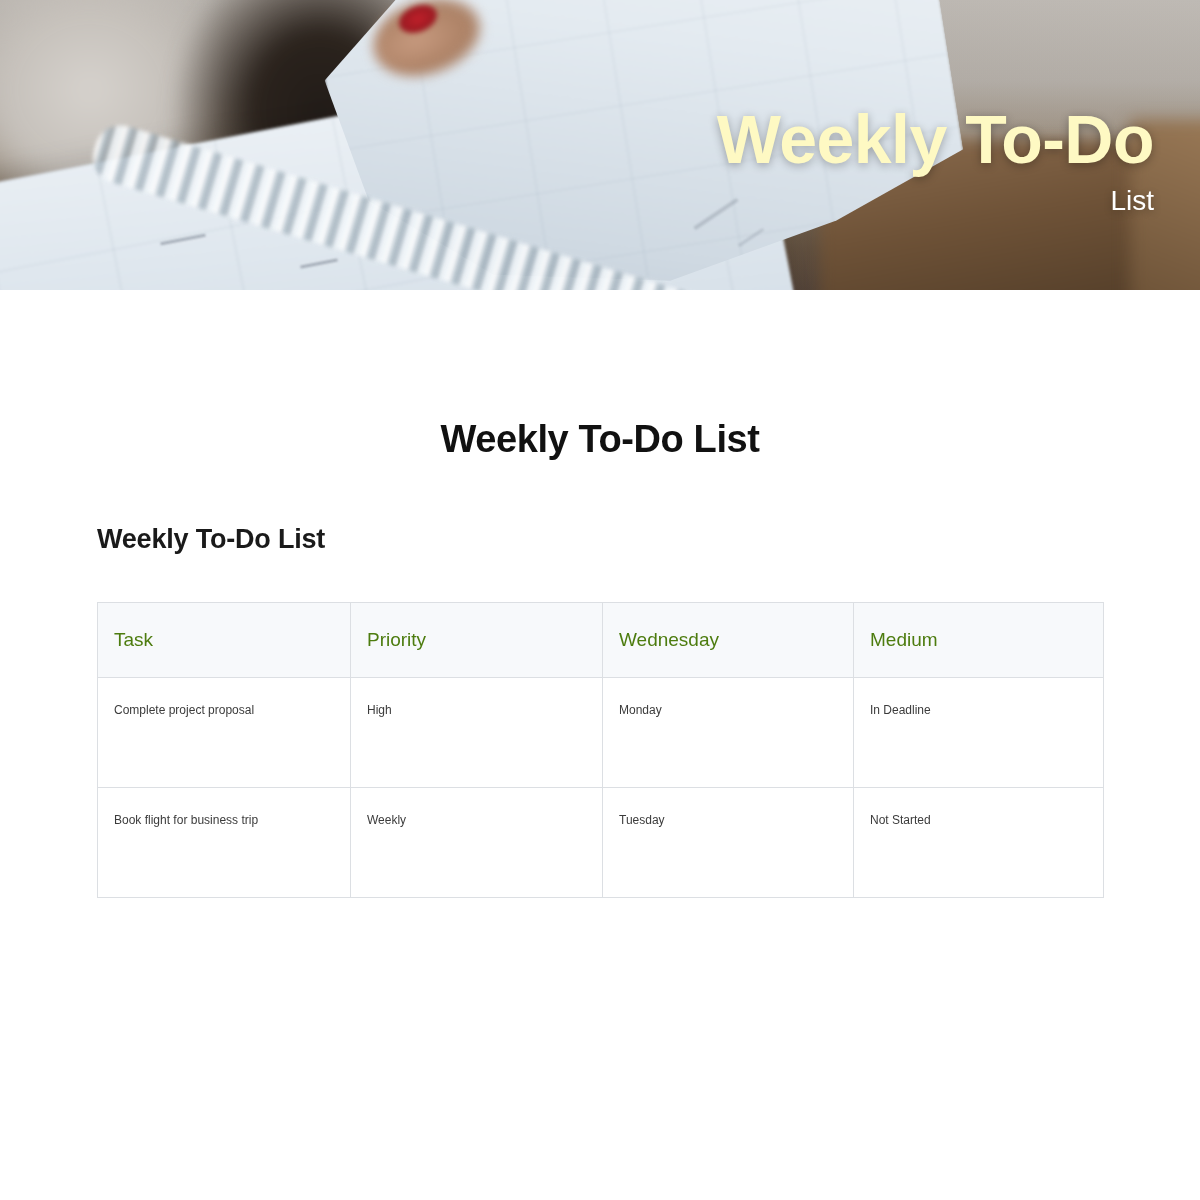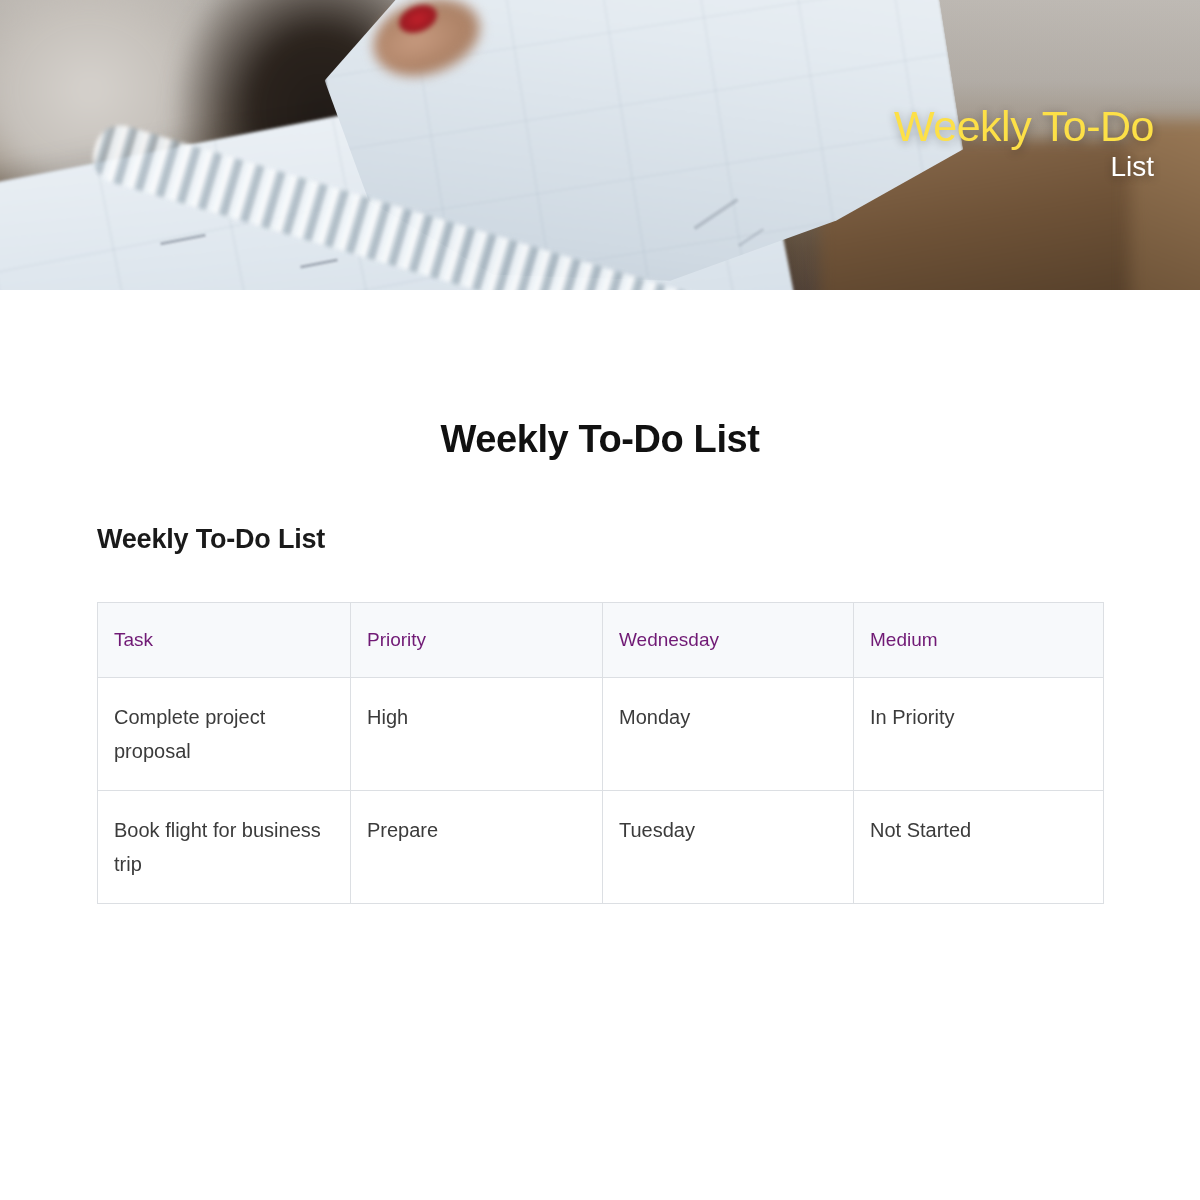--- a/index.html
+++ b/index.html
@@ -191,34 +191,34 @@
 
   
   .hero-titlewrap {
     position: absolute;
     right: 46px;
     top: 104px;
     text-align: right;
     z-index: 10;
   }
   .hero-title {
-    font-size: 43px;
-    font-weight: 400;
-    color: #fde047;
+    font-size: 68px;
+    font-weight: 700;
+    color: #fef9c3;
     letter-spacing: -0.5px;
     line-height: 1.05;
     text-shadow: 0 2px 10px rgba(0,0,0,0.30);
     white-space: nowrap;
   }
   .hero-subtitle {
     font-size: 28px;
     font-weight: 400;
     color: #ffffff;
     line-height: 1.3;
-    margin-top: 0;
+    margin-top: 8px;
     text-shadow: 0 2px 8px rgba(0,0,0,0.30);
   }
 
   
   .content {
     position: relative;
     padding: 0 97px;
   }
 
   .doc-title {
@@ -258,30 +258,30 @@
   table.todo th,
   table.todo td {
     border: 1px solid #dcdfe3;
     vertical-align: top;
     text-align: left;
     padding: 22px 16px 22px 16px;
     font-weight: 400;
   }
   table.todo thead th {
     background: #f7f9fb;
-    color: #701a75;
+    color: #4d7c0f;
     font-size: 19px;
     padding-top: 26px;
     padding-bottom: 26px;
     height: 72px;
   }
   table.todo tbody td {
     background: #ffffff;
     color: #3b3b3b;
-    font-size: 20px;
+    font-size: 12px;
     line-height: 1.70;
     height: 110px;
   }
   table.todo col.c1 { width: 253px; }
   table.todo col.c2 { width: 252px; }
   table.todo col.c3 { width: 251px; }
   table.todo col.c4 { width: 250px; }
 </style>
 </head>
 <body>
@@ -340,25 +340,25 @@
             <th>Priority</th>
             <th>Wednesday</th>
             <th>Medium</th>
           </tr>
         </thead>
         <tbody>
           <tr>
             <td>Complete project proposal</td>
             <td>High</td>
             <td>Monday</td>
-            <td>In Priority</td>
+            <td>In Deadline</td>
           </tr>
           <tr>
             <td>Book flight for business trip</td>
-            <td>Prepare</td>
+            <td>Weekly</td>
             <td>Tuesday</td>
             <td>Not Started</td>
           </tr>
         </tbody>
       </table>
     </div>
 
   </div>
 </div>
 

